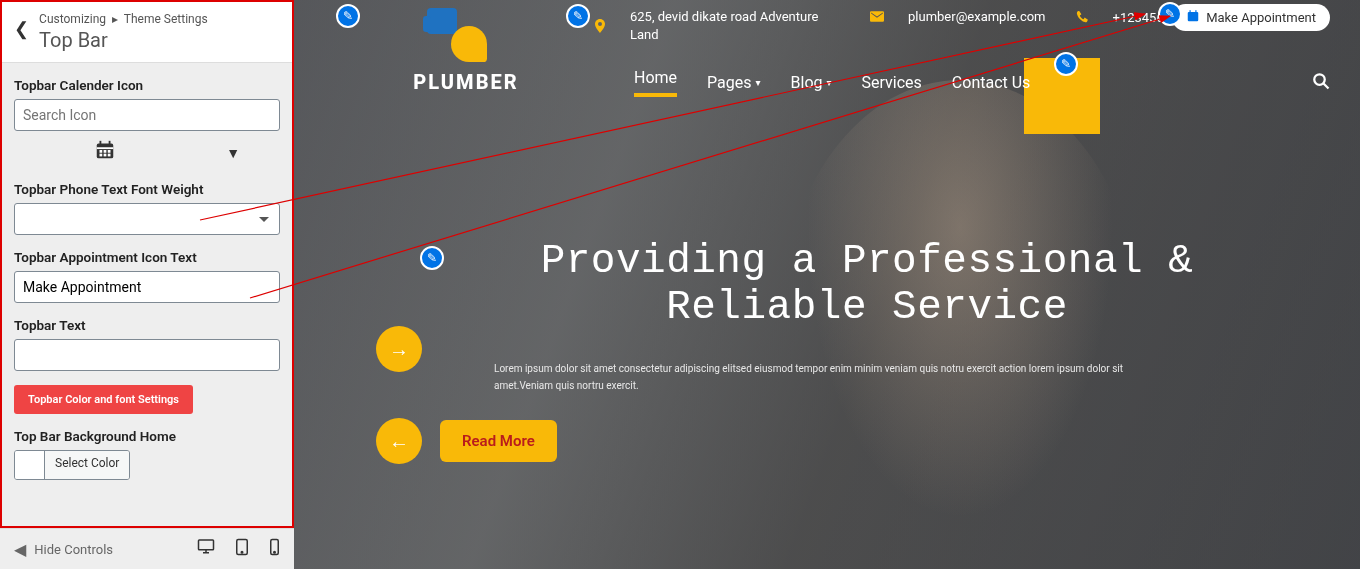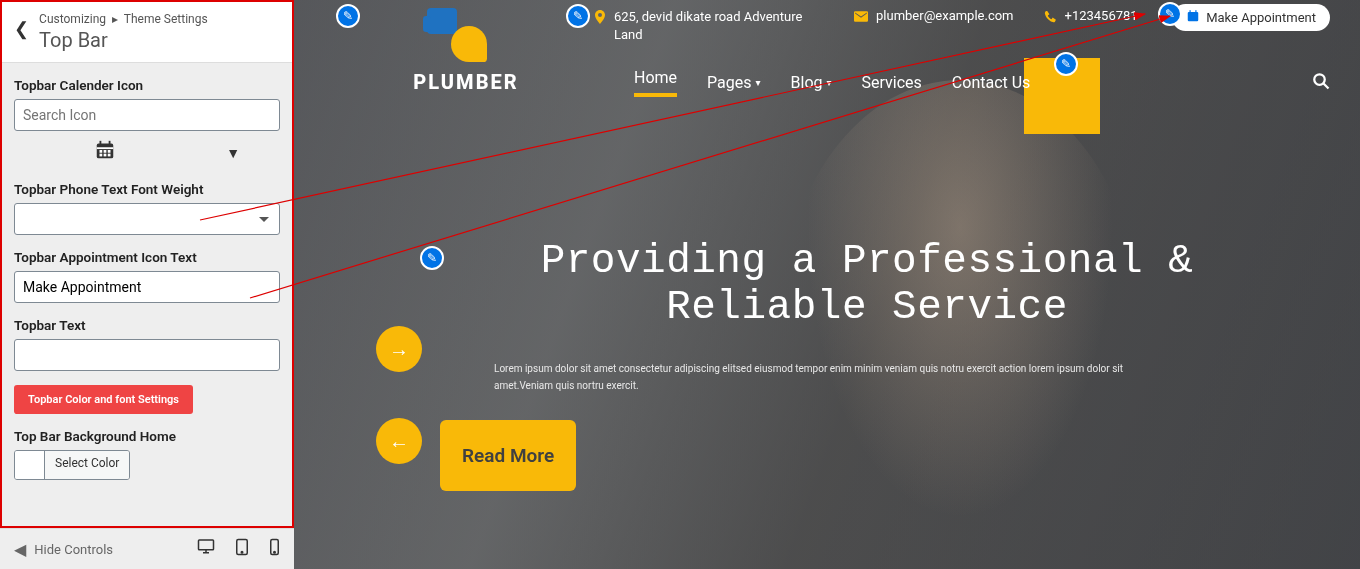--- a/index.html
+++ b/index.html
@@ -35,21 +35,21 @@
 .hide-controls { display: flex; align-items: center; gap: 8px; color: #666; font-size: 13px; }
 .collapse-icon { font-size: 16px; }
 .device-icons { display: flex; gap: 20px; color: #555; font-size: 15px; }
 .device-icons span { cursor: pointer; }
 
 
 .preview { position: absolute; left: 294px; top: 0; right: 0; height: 569px; background: linear-gradient(rgba(30,40,55,0.55), rgba(30,40,55,0.55)), linear-gradient(110deg, #9a9186 0%, #b8afa0 30%, #857968 55%, #6e655a 100%); }
 
 
 .site-topbar { position: absolute; top: 0; left: 0; right: 0; height: 48px; display: flex; align-items: flex-start; padding: 8px 30px 0 300px; color: #fff; font-size: 13px; }
-.topbar-item { display: flex; align-items: flex-start; gap: 8px; margin-right: 30px; }
+.topbar-item { display: flex; align-items: center; gap: 24px; margin-right: 30px; }
 .topbar-item .ico { color: #f9b908; font-size: 13px; margin-top: 2px; }
 .topbar-addr { max-width: 210px; line-height: 1.4; }
 .appointment-btn { position: absolute; right: 30px; top: 4px; background: #fff; color: #333; padding: 5px 14px; border-radius: 14px; font-size: 13px; display: flex; align-items: center; gap: 6px; }
 
 
 .logo { position: absolute; left: 92px; top: 8px; width: 160px; height: 86px; display: flex; flex-direction: column; align-items: center; }
 .logo-icon { position: relative; width: 90px; height: 60px; }
 .logo-icon .body { position: absolute; left: 30px; top: 18px; width: 36px; height: 36px; background: #f9b908; border-radius: 50% 50% 10% 50%; }
 .logo-icon .pipe { position: absolute; left: 6px; top: 0; width: 30px; height: 26px; background: #1f72c1; border-radius: 4px; }
 .logo-icon .pipe::before { content:""; position:absolute; left:-4px; top:8px; width:8px; height:16px; background:#1f72c1; border-radius:3px; }
@@ -66,21 +66,21 @@
 
 .edit-badge { position: absolute; width: 24px; height: 24px; background: #0073e6; border: 2px solid #fff; border-radius: 50%; display: flex; align-items: center; justify-content: center; color: #fff; font-size: 12px; z-index: 10; }
 
 
 .hero { position: absolute; left: 140px; top: 238px; right: 60px; color: #fff; }
 .hero-title { font-size: 41px; font-weight: 400; letter-spacing: 0.5px; font-family: Liberation Mono, monospace; text-align: center; }
 .hero-desc { font-size: 10px; line-height: 1.7; margin-top: 30px; max-width: 640px; color: #e8e8e8; margin-left: 60px; }
 .arrow-circle { width: 46px; height: 46px; border-radius: 50%; background: #f9b908; display: flex; align-items: center; justify-content: center; color: #fff; font-size: 20px; font-weight: bold; }
 .arrow-circle.fwd { position: absolute; left: 82px; top: 326px; }
 .arrow-circle.back { position: absolute; left: 82px; top: 418px; }
-.read-more { position: absolute; left: 146px; top: 420px; background: #f9b908; color: #404040; padding: 24px 22px; border-radius: 6px; font-size: 19px; font-weight: 600; }
+.read-more { position: absolute; left: 146px; top: 420px; background: #f9b908; color: #b91c1c; padding: 12px 22px; border-radius: 6px; font-size: 15px; font-weight: 600; }
 
 
 .figure { position: absolute; right: 220px; top: 80px; width: 360px; height: 489px; background: radial-gradient(ellipse at 50% 30%, rgba(220,190,160,0.35), transparent 60%); border-radius: 50% 50% 0 0; }
 svg.anno { position: absolute; left:0; top:0; width:1360px; height:569px; pointer-events:none; z-index:40; }
 </style>
 </head>
 <body>
 
 <div class="customizer">
   <div class="customizer-header">

